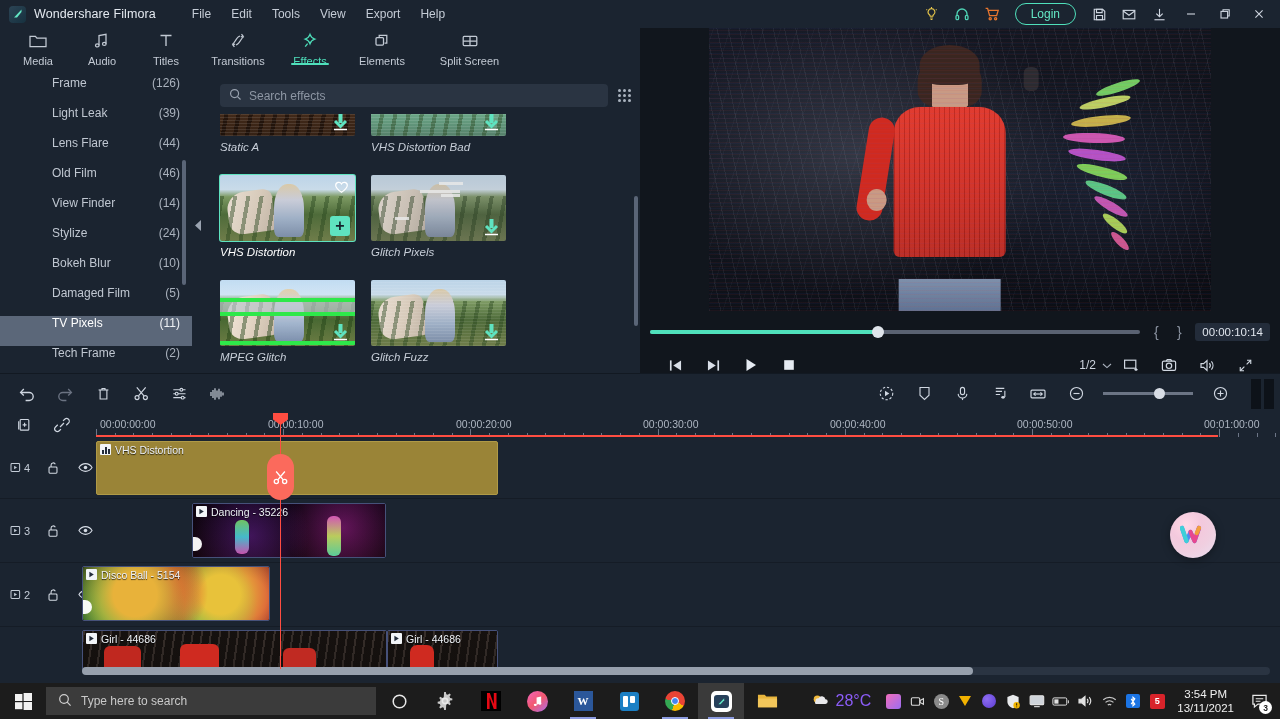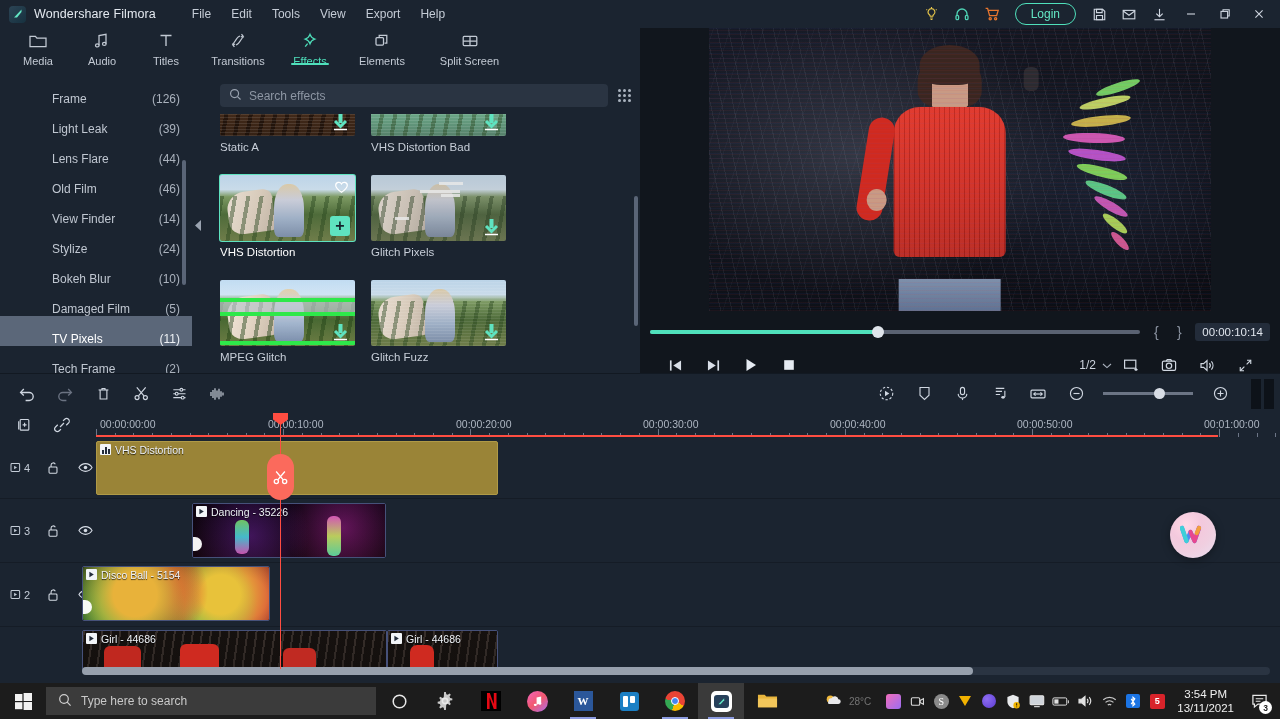--- a/index.html
+++ b/index.html
@@ -68,21 +68,21 @@
     font-size:12.5px; font-weight:bold; padding:6px 20px; cursor:default;
     font-family:"Liberation Sans", sans-serif;
   }
 
   
   .catpanel {
     position:absolute; left:0; top:76px; width:192px; height:297px;
     background:#1b2430; overflow:hidden;
   }
   .cat {
-    height:30px; display:flex; align-items:flex-end; justify-content:space-between;
+    height:30px; display:flex; align-items:flex-start; justify-content:space-between;
     padding:0 12px 0 52px; font-size:12px; color:#c0c7d1; cursor:default;
   }
   .cat.selected { background:#5b6779; color:#ffffff; }
   .cat .count { color:#aab2bd; font-size:12px; }
   .cat.selected .count { color:#eef1f5; }
   .cat-scroll {
     position:absolute; left:182px; top:160px; width:4px; height:125px;
     background:#5a6577; border-radius:2px;
   }
   .cat-collapse {
@@ -113,21 +113,21 @@
   .grid {
     position:relative; margin-top:7px; padding-left:14px;
     display:flex; flex-wrap:wrap; gap:16px 16px; height:255px; overflow:hidden;
   }
   .cell { width:135px; cursor:default; }
   .thumb {
     width:135px; height:66px; border-radius:2px; position:relative;
     overflow:hidden; background:#2a3442;
   }
   .cell.selected .thumb { outline:2px solid #5fe3c0; outline-offset:-1px; }
-  .cell .label { font-size:11.5px; color:#c7ced8; margin-top:5px; white-space:nowrap; }
+  .cell .label { font-size:11.5px; color:#c7ced8; margin-top:5px; white-space:nowrap;font-style:italic; }
   .cell.selected .label { color:#ffffff; }
   .dl-badge {
     position:absolute; right:6px; top:5px; width:17px; height:20px;
   }
   .dl-badge.bottomright { right:6px; top:auto; bottom:4px; }
   .heart { position:absolute; right:6px; top:5px; }
   .plus-badge {
     position:absolute; right:5px; bottom:5px; width:20px; height:20px;
     background:#5fe3c0; border-radius:3px; display:flex;
     align-items:center; justify-content:center; color:#16232c;
@@ -313,21 +313,21 @@
   .tb-search {
     width:330px; height:28px; background:#3b3b3b; display:flex; align-items:center;
     gap:9px; padding:0 12px; font-size:12px; color:#c9c9c9; cursor:default;
   }
   .tb-app { width:46px; height:36px; display:flex; align-items:center; justify-content:center;
     position:relative; cursor:default; }
   .tb-app.active { background:#3a3a3a; }
   .tb-app .uline { position:absolute; bottom:0; left:10px; right:10px; height:2px; background:#7a8ff5; }
   .tray { margin-left:auto; display:flex; align-items:center; gap:0; padding-right:4px; }
   .tray-ico { width:24px; height:36px; display:flex; align-items:center; justify-content:center; cursor:default; }
-  .tray-weather { display:flex; align-items:center; gap:7px; padding:0 10px 0 6px; font-size:10px; color:#737373; cursor:default; }
+  .tray-weather { display:flex; align-items:center; gap:7px; padding:0 10px 0 6px; font-size:16px; color:#8b5cf6; cursor:default; }
   .clock { text-align:center; font-size:11.5px; line-height:14px; color:#f0f0f0; padding:0 8px; cursor:default; }
   .notif { width:34px; height:36px; display:flex; align-items:center; justify-content:center; position:relative; cursor:default; }
   .notif-badge { position:absolute; right:4px; bottom:5px; width:13px; height:13px;
     background:#fff; color:#1c1c1c; border-radius:50%; font-size:8.5px;
     display:flex; align-items:center; justify-content:center; font-weight:bold; }
 </style>
 </head>
 <body>
 
 <div class="app">

